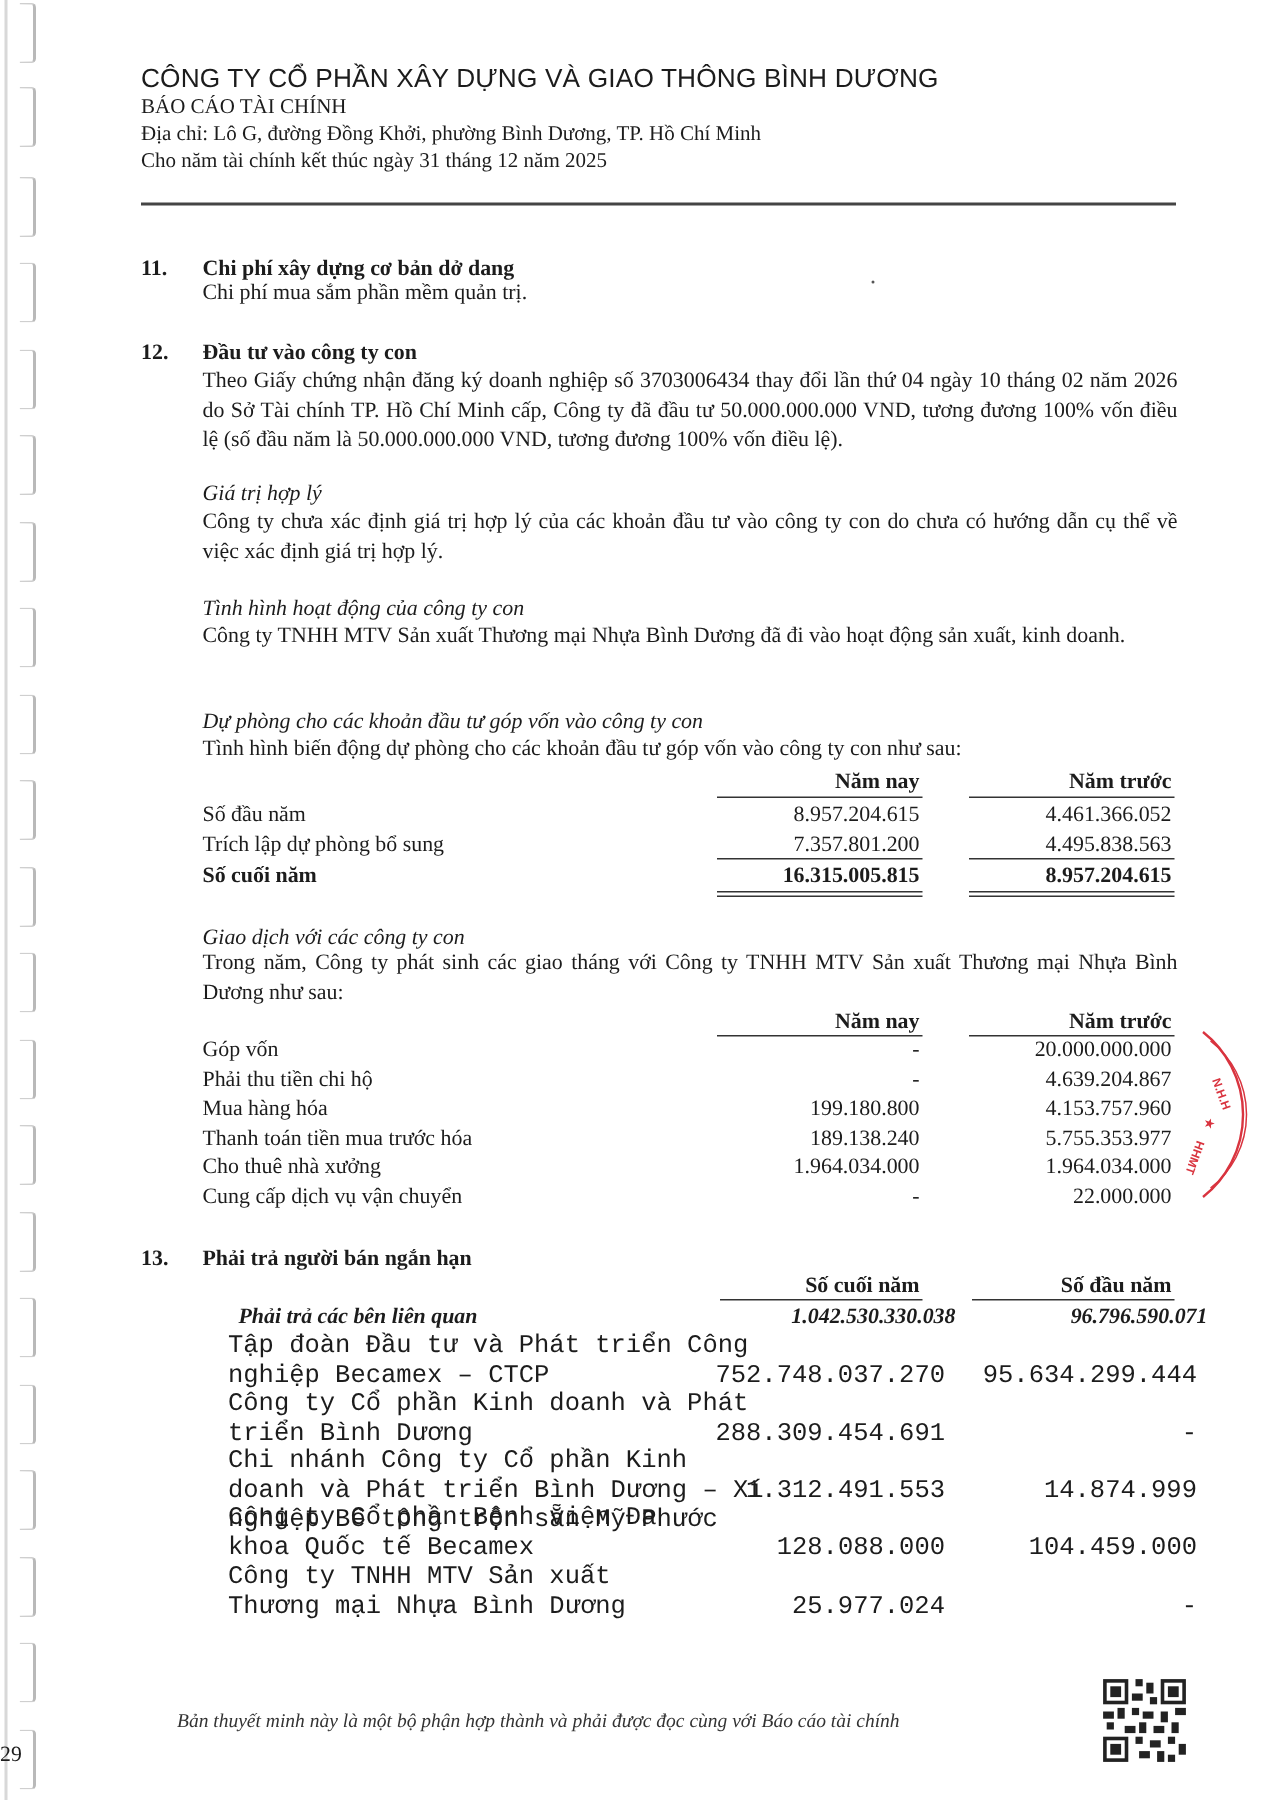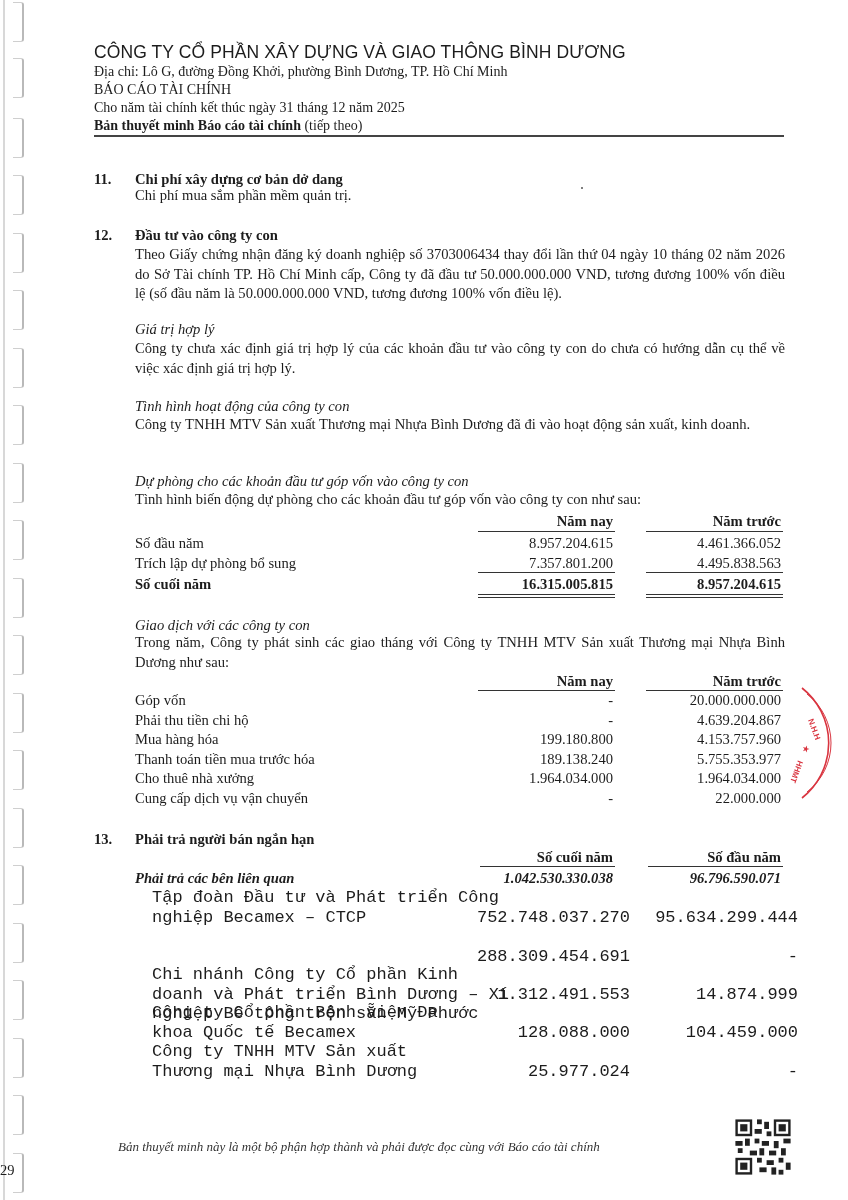--- a/index.html
+++ b/index.html
@@ -17,21 +17,21 @@
   .sec { position: absolute; left: 94px; width: 690px; font-size: 14.6px; line-height: 19px; }
   .sec .num { position: absolute; left: 0; top: 0; font-weight: bold; }
   .sec .title { position: absolute; left: 41px; top: 0; font-weight: bold; }
   .body { position: absolute; left: 135px; width: 650px; font-size: 14.6px; line-height: 19.5px; text-align: justify; }
   .ital { font-style: italic; }
   .row { position: absolute; left: 135px; width: 650px; height: 20px; font-size: 14.6px; line-height: 20px; }
   .row .lbl { position: absolute; left: 0; top: 0; }
   .row .c1 { position: absolute; right: 172px; top: 0; text-align: right; }
   .row .c2 { position: absolute; right: 4px; top: 0; text-align: center; }
   .row.b { font-weight: bold; }
-  .row.bi { font-weight: bold; font-style: italic; }
+  .row.bi { font-weight: bold; font-style: italic; margin-left: 24px; }
   .hdr .c1, .hdr .c2 { font-weight: bold; }
   .line { position: absolute; height: 0; border-top: 1.5px solid #333; }
   .dline { position: absolute; height: 2px; border-top: 1.5px solid #333; border-bottom: 1.5px solid #333; }
   .row2 { position: absolute; left: 152px; width: 650px; height: 40px; font-size: 17px; line-height: 19.5px; font-family: Liberation Mono, monospace; }
   .row2 .lbl { position: absolute; left: 0; top: 0; width: 350px; }
   .row2 .c1 { position: absolute; right: 172px; bottom: 1px; text-align: right; }
   .row2 .c2 { position: absolute; right: 4px; bottom: 1px; text-align: left; }
   .footer-note { position: absolute; left: 118px; top: 1139px; font-size: 13px; font-style: italic; color: #333; }
   .page-num { position: absolute; left: 0; width: 848px; top: 1162px; text-align: left; font-size: 14.5px; }
   .qr { position: absolute; left: 733px; top: 1117px; width: 60px; height: 60px; }
@@ -61,24 +61,23 @@
   <div class="ring" style="top:865px"></div>
   <div class="ring" style="top:923px"></div>
   <div class="ring" style="top:980px"></div>
   <div class="ring" style="top:1038px"></div>
   <div class="ring" style="top:1095px"></div>
   <div class="ring" style="top:1153px"></div>
 </div>
 
 <div class="header">
   <div class="company">CÔNG TY CỔ PHẦN XÂY DỰNG VÀ GIAO THÔNG BÌNH DƯƠNG</div>
+  <div class="hline">BÁO CÁO TÀI CHÍNH</div>
   <div class="hline">Địa chỉ: Lô G, đường Đồng Khởi, phường Bình Dương, TP. Hồ Chí Minh</div>
-  <div class="hline">BÁO CÁO TÀI CHÍNH</div>
   <div class="hline">Cho năm tài chính kết thúc ngày 31 tháng 12 năm 2025</div>
-  <div class="hline"><b>Bản thuyết minh Báo cáo tài chính</b><span> (tiếp theo)</span></div>
 </div>
 <div class="hrule"></div>
 
 <div class="sec" style="top:170px">
   <span class="num">11.</span>
   <span class="title">Chi phí xây dựng cơ bản dở dang</span>
 </div>
 <div class="dot"></div>
 <div class="body" style="top:186px">Chi phí mua sắm phần mềm quản trị.</div>
 
@@ -183,20 +182,21 @@
     <span class="lbl">Phải trả các bên liên quan</span>
     <span class="c1">1.042.530.330.038</span>
     <span class="c2">96.796.590.071</span>
   </div>
   <div class="row2" style="top:888px">
     <span class="lbl">Tập đoàn Đầu tư và Phát triển Công nghiệp Becamex – CTCP</span>
     <span class="c1">752.748.037.270</span>
     <span class="c2">95.634.299.444</span>
   </div>
   <div class="row2" style="top:927px">
+    <span class="lbl">Công ty Cổ phần Kinh doanh và Phát triển Bình Dương</span>
     <span class="c1">288.309.454.691</span>
     <span class="c2">-</span>
   </div>
   <div class="row2" style="top:965px">
     <span class="lbl" style="width:360px">Chi nhánh Công ty Cổ phần Kinh doanh và Phát triển Bình Dương – Xí nghiệp Bê tông trộn sẵn Mỹ Phước</span>
     <span class="c1">1.312.491.553</span>
     <span class="c2">14.874.999</span>
   </div>
   <div class="row2" style="top:1003px">
     <span class="lbl" style="width:320px">Công ty Cổ phần Bệnh viện Đa khoa Quốc tế Becamex</span>

